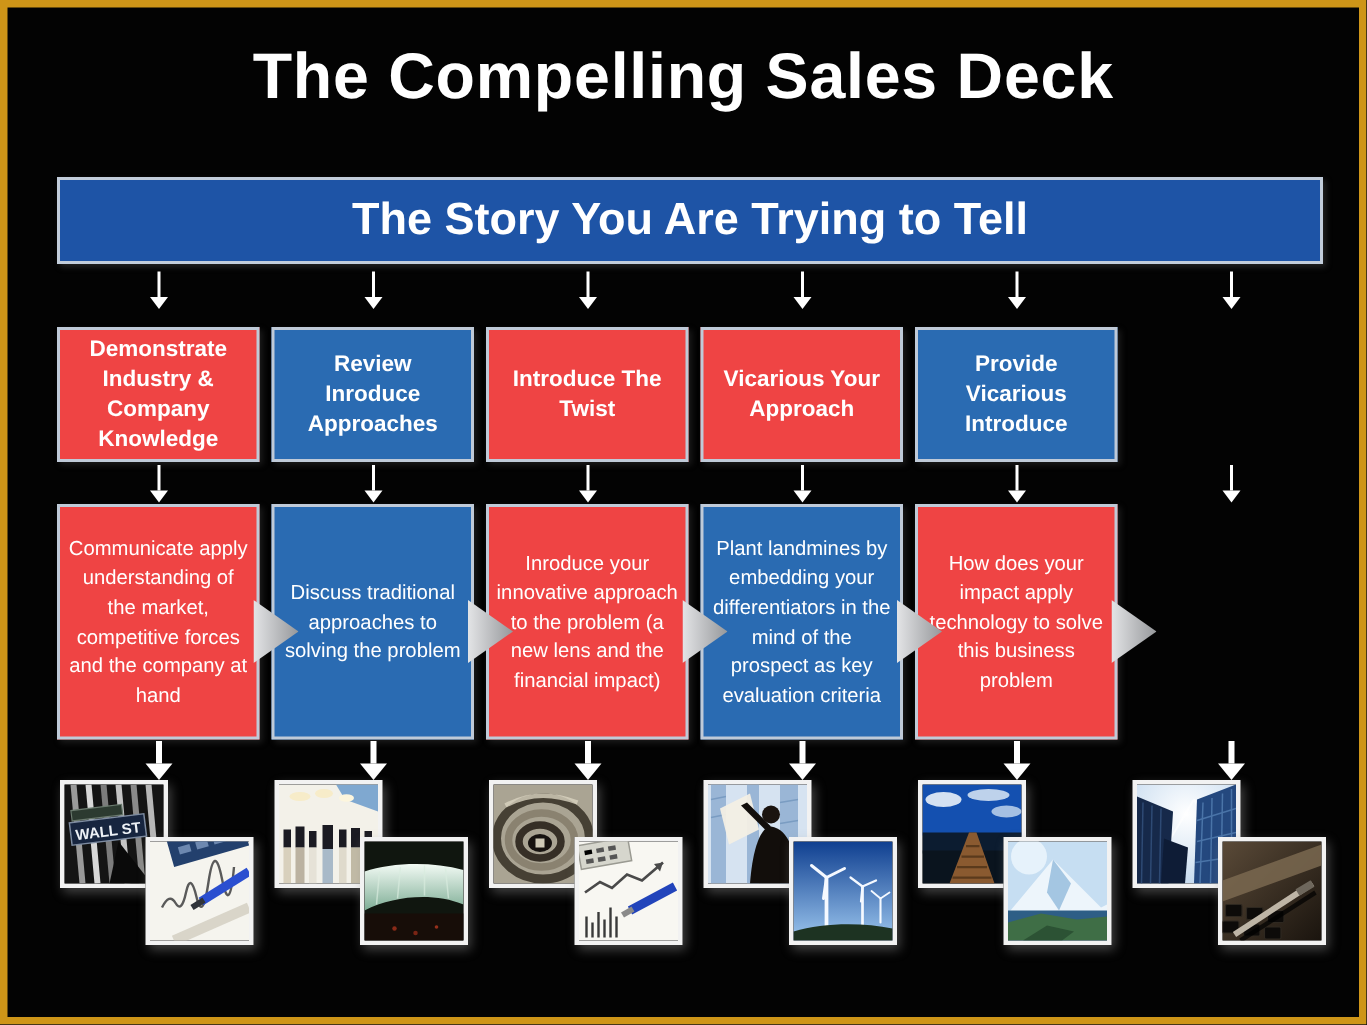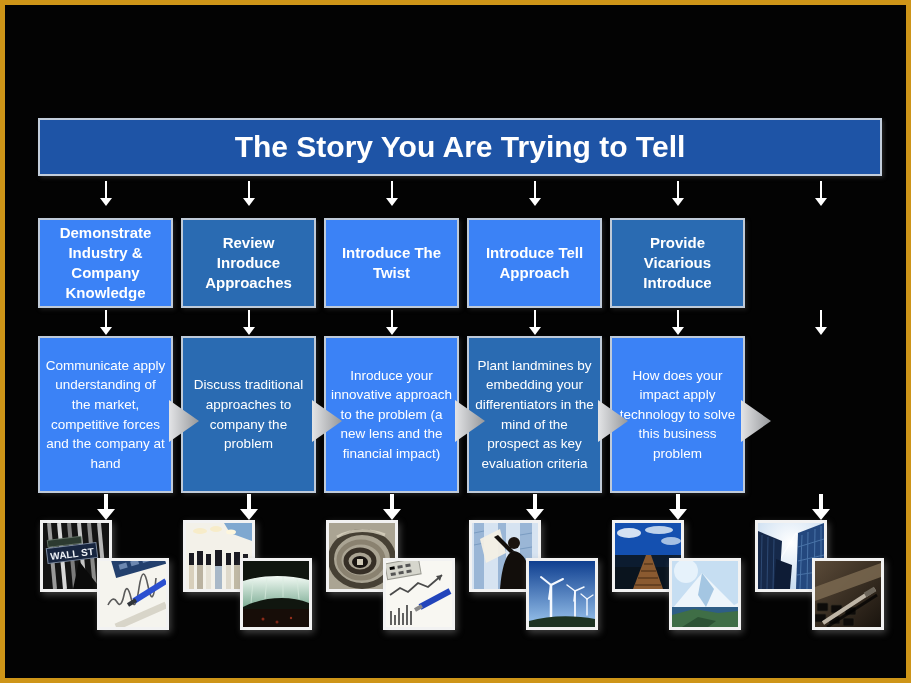--- a/index.html
+++ b/index.html
@@ -45,38 +45,39 @@
     display:flex;align-items:center;justify-content:center;text-align:center;
     color:#fff;font-weight:bold;font-size:15px;line-height:1.35;
     padding:4px 6px;box-shadow:2px 2px 4px rgba(70,70,70,.35);
   }
   .dbox{
     height:157px;box-sizing:border-box;border:2px solid #BFCAD8;
     display:flex;align-items:center;justify-content:center;text-align:center;
     color:#fff;font-size:13.5px;line-height:1.45;
     padding:4px 5px;box-shadow:2px 2px 4px rgba(70,70,70,.35);
   }
-  .dark{background:#3b82f6;}
+  .dark{background:#ef4444;}
   .blue{background:#2A6BB2;}
   .chev{position:absolute;top:64px;width:30px;height:42px;}
   .photo-cell{position:relative;height:116px;}
   .photo{
     position:absolute;width:66px;height:66px;
     border:3px solid #F2F2F2;background:#111;
     box-shadow:2px 3px 7px rgba(140,140,140,.45);
   }
   .photo svg{display:block;width:66px;height:66px;}
   .pA{left:2px;top:0;}
   .pB{left:59px;top:38px;}
 </style>
 </head>
 <body>
 
 <div class="slide">
 
+  <div class="title">The Compelling Sales Deck</div>
 
   <div class="banner">
     <span>The Story You Are Trying to Tell</span>
   </div>
 
   <svg width="0" height="0" style="position:absolute">
     <defs>
       <linearGradient id="chevGrad" x1="0" y1="0" x2="1" y2="0">
         <stop offset="0" stop-color="#E3E4E6"></stop>
           <stop offset="1" stop-color="#96989B"></stop>
@@ -143,21 +144,21 @@
     <div class="hbox dark">
         <span>Demonstrate Industry &amp; Company Knowledge</span>
       </div>
     <div class="hbox blue">
         <span>Review Inroduce Approaches</span>
       </div>
     <div class="hbox dark">
         <span>Introduce The Twist</span>
       </div>
     <div class="hbox dark">
-        <span>Introduce Tell Approach</span>
+        <span>Vicarious Your Approach</span>
       </div>
     <div class="hbox blue">
         <span>Provide Vicarious Introduce</span>
       </div>
   </div>
 
   <div class="row r-arrows2">
     <div class="arrow-cell">
         <span class="arrow-sm">
           <i class="shaft"></i>
@@ -194,21 +195,21 @@
           <i class="head"></i>
         </span>
       </div>
   </div>
 
   <div class="row r-details">
     <div class="dbox dark">
         <span>Communicate apply understanding of the market, competitive forces and the company at hand</span>
       </div>
     <div class="dbox blue">
-        <span>Discuss traditional approaches to company the problem</span>
+        <span>Discuss traditional approaches to solving the problem</span>
       </div>
     <div class="dbox dark">
         <span>Inroduce your innovative approach to the problem (a new lens and the financial impact)</span>
       </div>
     <div class="dbox blue">
         <span>Plant landmines by embedding your differentiators in the mind of the prospect as key evaluation criteria</span>
       </div>
     <div class="dbox dark">
         <span>How does your impact apply technology to solve this business problem</span>
       </div>

